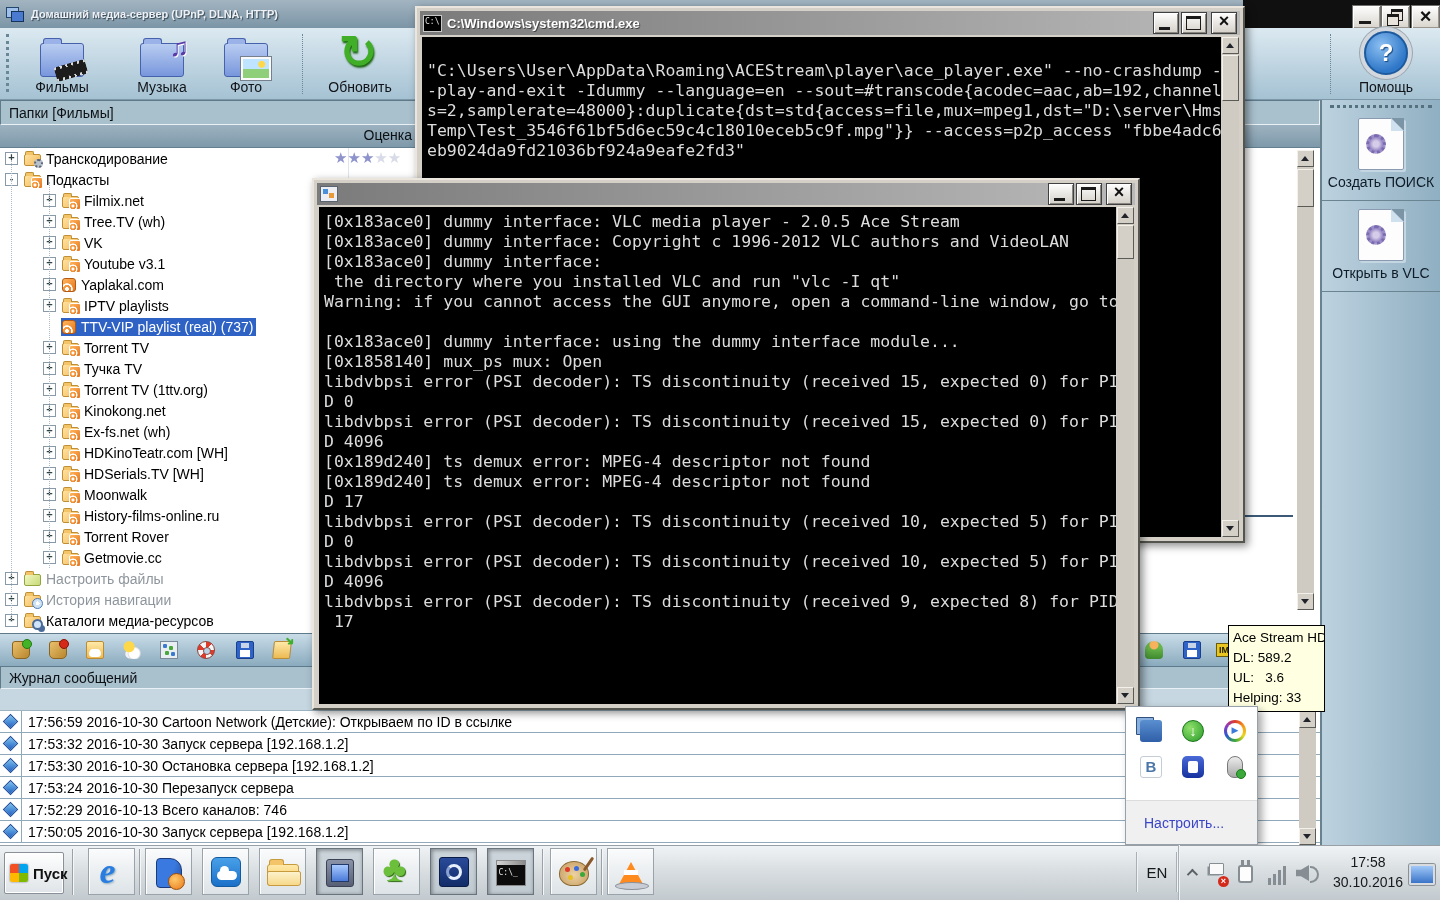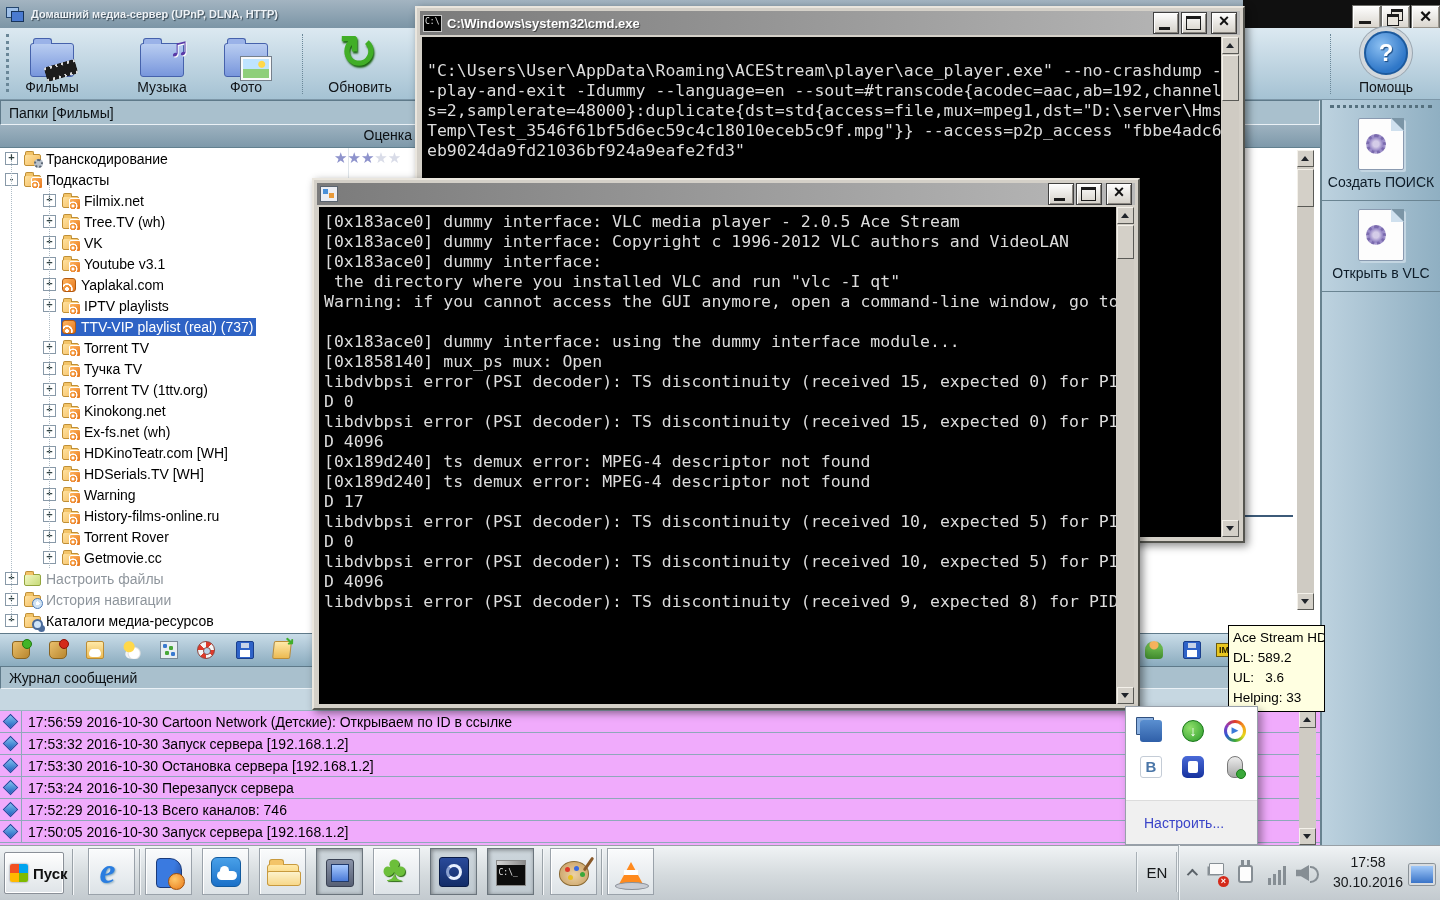--- a/index.html
+++ b/index.html
@@ -86,21 +86,21 @@
   .sic.ring::after{content:"";position:absolute;left:5px;top:5px;width:6px;height:6px;border-radius:50%;background:#b8d4e8;border:1px solid #90443c}
   .sic.save{background:#2f63c8;border:1px solid #1a3f8c;border-radius:2px}
   .sic.save::before{content:"";position:absolute;left:4px;top:1px;width:8px;height:5px;background:#c8d4e8}
   .sic.save::after{content:"";position:absolute;left:3px;bottom:1px;width:10px;height:7px;background:#fff}
   .sic.openf{background:linear-gradient(#ffe9a8,#ecba52);border:1px solid #bb8c36;border-radius:2px;transform:skewX(-6deg)}
   .sic.openf::after{content:"➜";position:absolute;right:-4px;top:-8px;color:#3fae2a;font-size:12px;font-weight:bold;transform:rotate(40deg)}
   .sic.user{border-radius:50% 50% 4px 4px;background:radial-gradient(circle at 50% 22%,#f6b25c 0 4px,rgba(0,0,0,0) 5px),linear-gradient(#67b44a 40%,#3f8a2e)}
   .sic.imdb{width:28px;height:14px;top:9px;background:#e8c61f;border:1px solid #6a5a10;color:#241e00;font-size:9px;font-weight:bold;text-align:center;line-height:13px;overflow:hidden;letter-spacing:0}
   #log-header-bar{left:0;top:666px;width:1320px;height:23px;background:#a9c0cd;border:1px solid;border-color:#5f7a8a #eaf1f6 #eaf1f6 #5f7a8a;box-sizing:border-box;display:flex;align-items:center;padding-left:8px;font-size:14px;color:#0c1014}
   #log-blank{left:0;top:689px;width:1320px;height:22px;background:#c6d7e1;border-bottom:1px solid #9ab4c2;box-sizing:border-box}
-  #log-list{left:0;top:711px;width:1320px;height:140px;background:#f0abfc;overflow:hidden}
+  #log-list{left:0;top:711px;width:1320px;height:140px;background:#ffffff;overflow:hidden}
   .lrow{height:22px;display:flex;align-items:stretch;border-bottom:1px solid #8fa8ba;box-sizing:border-box}
   .ldia{width:21px;flex:none;border-right:1px solid #8fa8ba;position:relative}
   .ldia::after{content:"";position:absolute;left:5px;top:5px;width:9px;height:9px;transform:rotate(45deg);background:linear-gradient(135deg,#7ec3f0,#1f5fc0);border:1px solid #1a4a9a}
   .ltext{padding-left:6px;font-size:14px;color:#000;white-space:nowrap;display:flex;align-items:center}
   #log-scroll{left:1299px;top:711px;height:134px}
   #rpanel-border{left:1320px;top:100px;width:2px;height:745px;background:#68828f}
   
   #rpanel{left:1322px;top:100px;width:118px;height:745px;background:linear-gradient(90deg,#bdd2df,#8fafc2)}
   #rpanel .grip-h{margin:5px 8px 2px 8px;height:0;border-top:3px dotted #55707e}
   .action{display:flex;flex-direction:column;align-items:center;padding-top:8px}
@@ -208,21 +208,21 @@
   </div>
   <div class="abs" id="title-dark"></div>
   <div class="wbtn g-min" style="left:1352px"></div>
   <div class="wbtn g-restore" style="left:1381px"></div>
   <div class="wbtn g-close" style="left:1411px"></div>
 
   <div class="abs" id="hms-toolbar">
     <div class="grip-v"></div>
     <div>
 
-    <div class="bigbtn" style="left: 6px; width: 92px;">
+    <div class="bigbtn" style="left: 16px; width: 92px;">
         <span class="bi films"></span>
         <span class="blabel">Фильмы</span>
       </div>
         <div class="bigbtn" style="left: 116px; width: 92px;">
         <span class="bi music"></span>
         <span class="blabel">Музыка</span>
       </div>
         <div class="bigbtn" style="left: 200px; width: 92px;">
         <span class="bi photo"></span>
         <span class="blabel">Фото</span>
@@ -371,21 +371,21 @@
         <span class="tbox">+</span>
         <span class="tin">
           <span class="ic rssfolder"></span>
           <span class="tlabel">HDSerials.TV [WH]</span>
         </span>
       </div>
         <div class="trow d1">
         <span class="tbox">+</span>
         <span class="tin">
           <span class="ic rssfolder"></span>
-          <span class="tlabel">Warning</span>
+          <span class="tlabel">Moonwalk</span>
         </span>
       </div>
         <div class="trow d1">
         <span class="tbox">+</span>
         <span class="tin">
           <span class="ic rssfolder"></span>
           <span class="tlabel">History-films-online.ru</span>
         </span>
       </div>
         <div class="trow d1">
@@ -574,20 +574,21 @@
           <div class="cline">libdvbpsi error (PSI decoder): TS discontinuity (received 15, expected 0) for PI</div>
           <div class="cline">D 4096</div>
           <div class="cline">[0x189d240] ts demux error: MPEG-4 descriptor not found</div>
           <div class="cline">[0x189d240] ts demux error: MPEG-4 descriptor not found</div>
           <div class="cline">D 17</div>
           <div class="cline">libdvbpsi error (PSI decoder): TS discontinuity (received 10, expected 5) for PI</div>
           <div class="cline">D 0</div>
           <div class="cline">libdvbpsi error (PSI decoder): TS discontinuity (received 10, expected 5) for PI</div>
           <div class="cline">D 4096</div>
           <div class="cline">libdvbpsi error (PSI decoder): TS discontinuity (received 9, expected 8) for PID</div>
+          <div class="cline"> 17</div>
         </div>
     </div>
     <div class="cscroll" style="right:4px;top:27px;bottom:4px;width:17px">
       <div class="sbit tri-up" style="top:0"></div>
       <div class="sbit" style="top:18px;height:34px"></div>
       <div class="sbit tri-down" style="bottom:0"></div>
     </div>
   </div>
 
   <div class="abs" id="tip">

